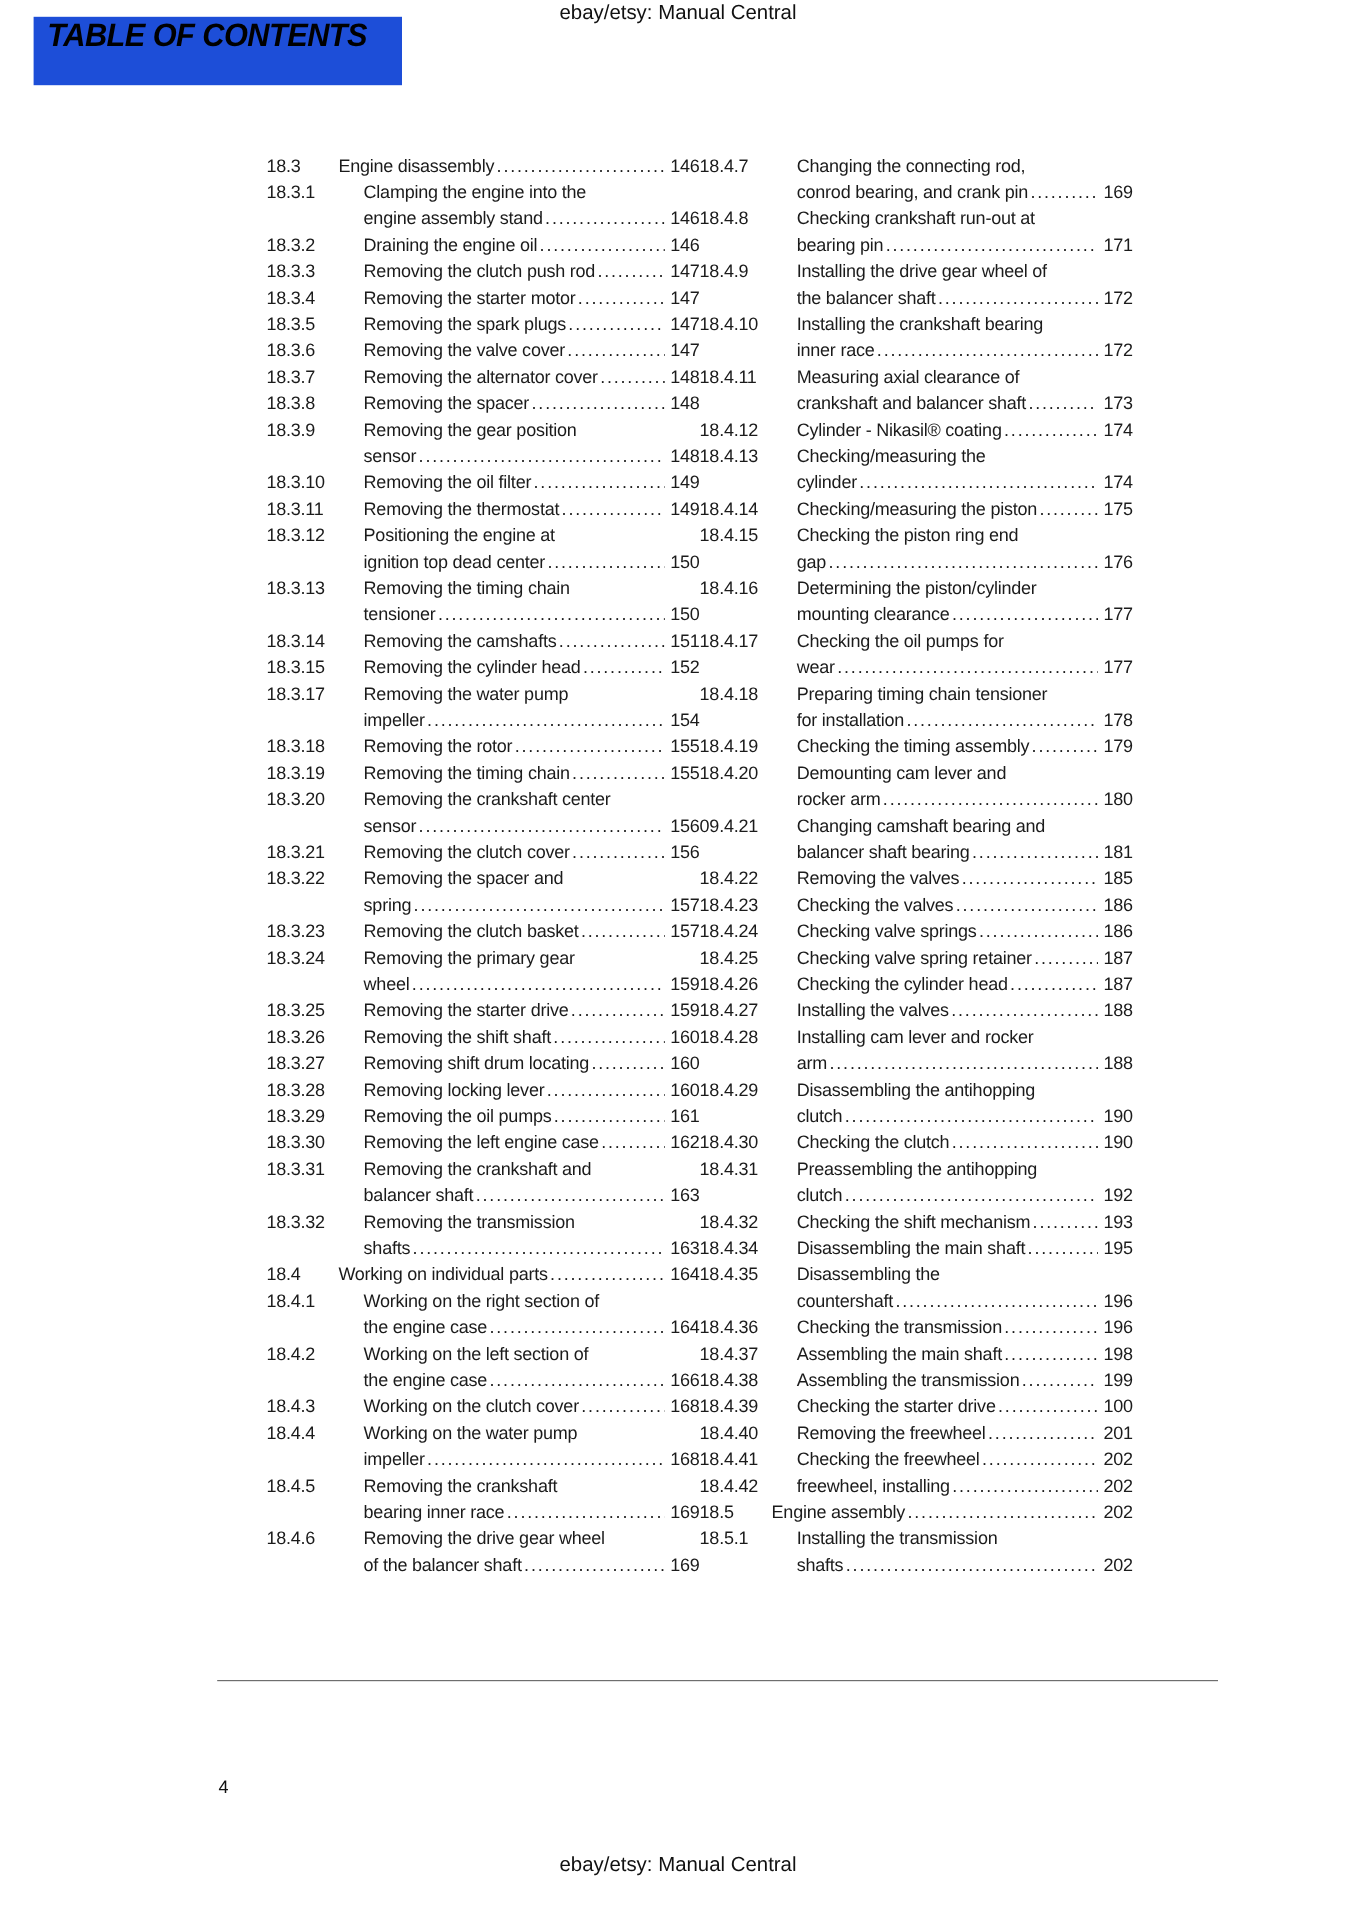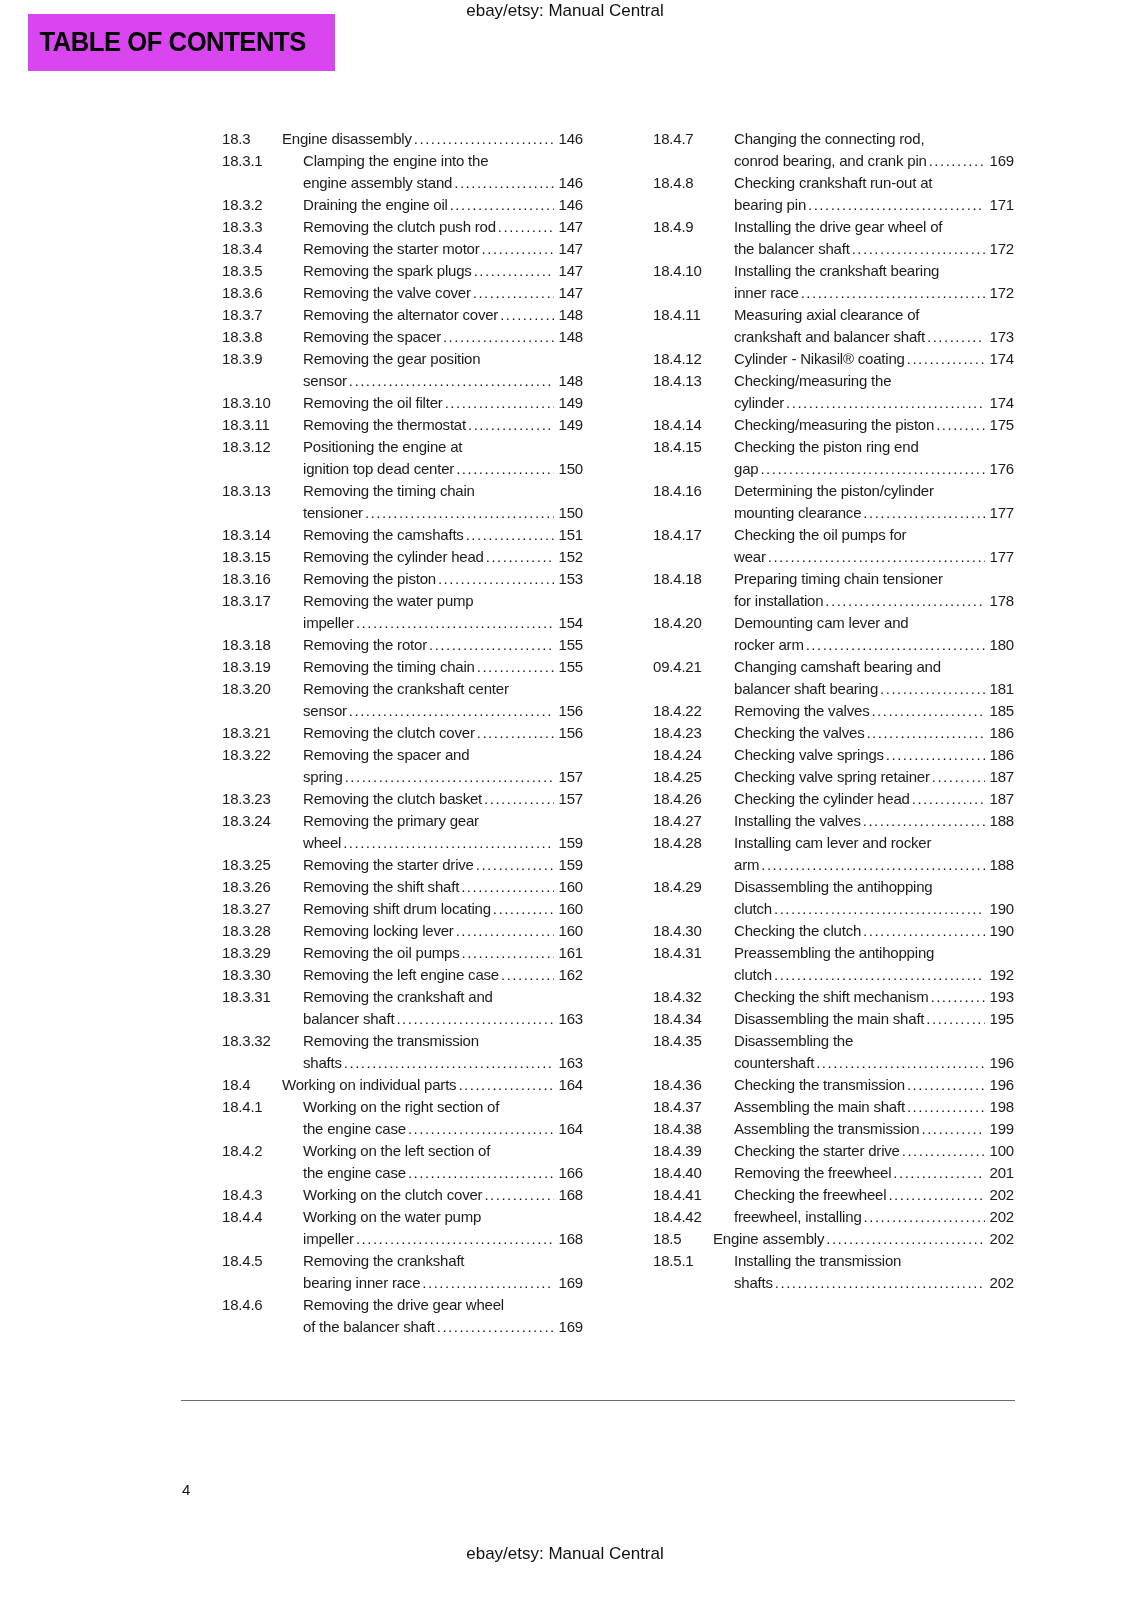--- a/index.html
+++ b/index.html
@@ -25,42 +25,41 @@
     font-size: 17px;
     color: #111;
   }
 
   .toc-heading-box {
     position: absolute;
     left: 28px;
     top: 14px;
     width: 307px;
     height: 57px;
-    background: #d946ef;
+    background: #1d4ed8;
     display: flex;
-    align-items: center;
+    font-style: italic;
   }
   .toc-heading-box .heading-text {
     font-size: 27px;
     font-weight: bold;
     color: #000;
     padding-left: 12px;
     letter-spacing: -0.5px;
     transform: scaleX(0.95);
     transform-origin: left center;
     white-space: nowrap;
   }
 
   .toc-wrap {
     position: absolute;
     left: 222px;
     top: 128px;
     width: 792px;
     display: flex;
-    gap: 70px;
   }
   .toc-col {
     width: 361px;
     flex-shrink: 0;
   }
 
   .toc-entry {
     display: flex;
     align-items: flex-start;
     font-size: 15px;
@@ -303,30 +302,20 @@
         <span class="toc-num">18.3.15</span>
         <span class="toc-body">
           <span class="toc-line last">
             <span class="toc-text">Removing the cylinder head</span>
             <span class="toc-leader"></span>
             <span class="toc-page">152</span>
           </span>
         </span>
       </div>
       <div class="toc-entry">
-        <span class="toc-num">18.3.16</span>
-        <span class="toc-body">
-          <span class="toc-line last">
-            <span class="toc-text">Removing the piston</span>
-            <span class="toc-leader"></span>
-            <span class="toc-page">153</span>
-          </span>
-        </span>
-      </div>
-      <div class="toc-entry">
         <span class="toc-num">18.3.17</span>
         <span class="toc-body">
           <span class="toc-line">Removing the water pump</span>
           <span class="toc-line last">
             <span class="toc-text">impeller</span>
             <span class="toc-leader"></span>
             <span class="toc-page">154</span>
           </span>
         </span>
       </div>
@@ -686,20 +675,30 @@
         <span class="toc-body">
           <span class="toc-line">Preparing timing chain tensioner</span>
           <span class="toc-line last">
             <span class="toc-text">for installation</span>
             <span class="toc-leader"></span>
             <span class="toc-page">178</span>
           </span>
         </span>
       </div>
       <div class="toc-entry">
+        <span class="toc-num">18.4.19</span>
+        <span class="toc-body">
+          <span class="toc-line last">
+            <span class="toc-text">Checking the timing assembly</span>
+            <span class="toc-leader"></span>
+            <span class="toc-page">179</span>
+          </span>
+        </span>
+      </div>
+      <div class="toc-entry">
         <span class="toc-num">18.4.20</span>
         <span class="toc-body">
           <span class="toc-line">Demounting cam lever and</span>
           <span class="toc-line last">
             <span class="toc-text">rocker arm</span>
             <span class="toc-leader"></span>
             <span class="toc-page">180</span>
           </span>
         </span>
       </div>

